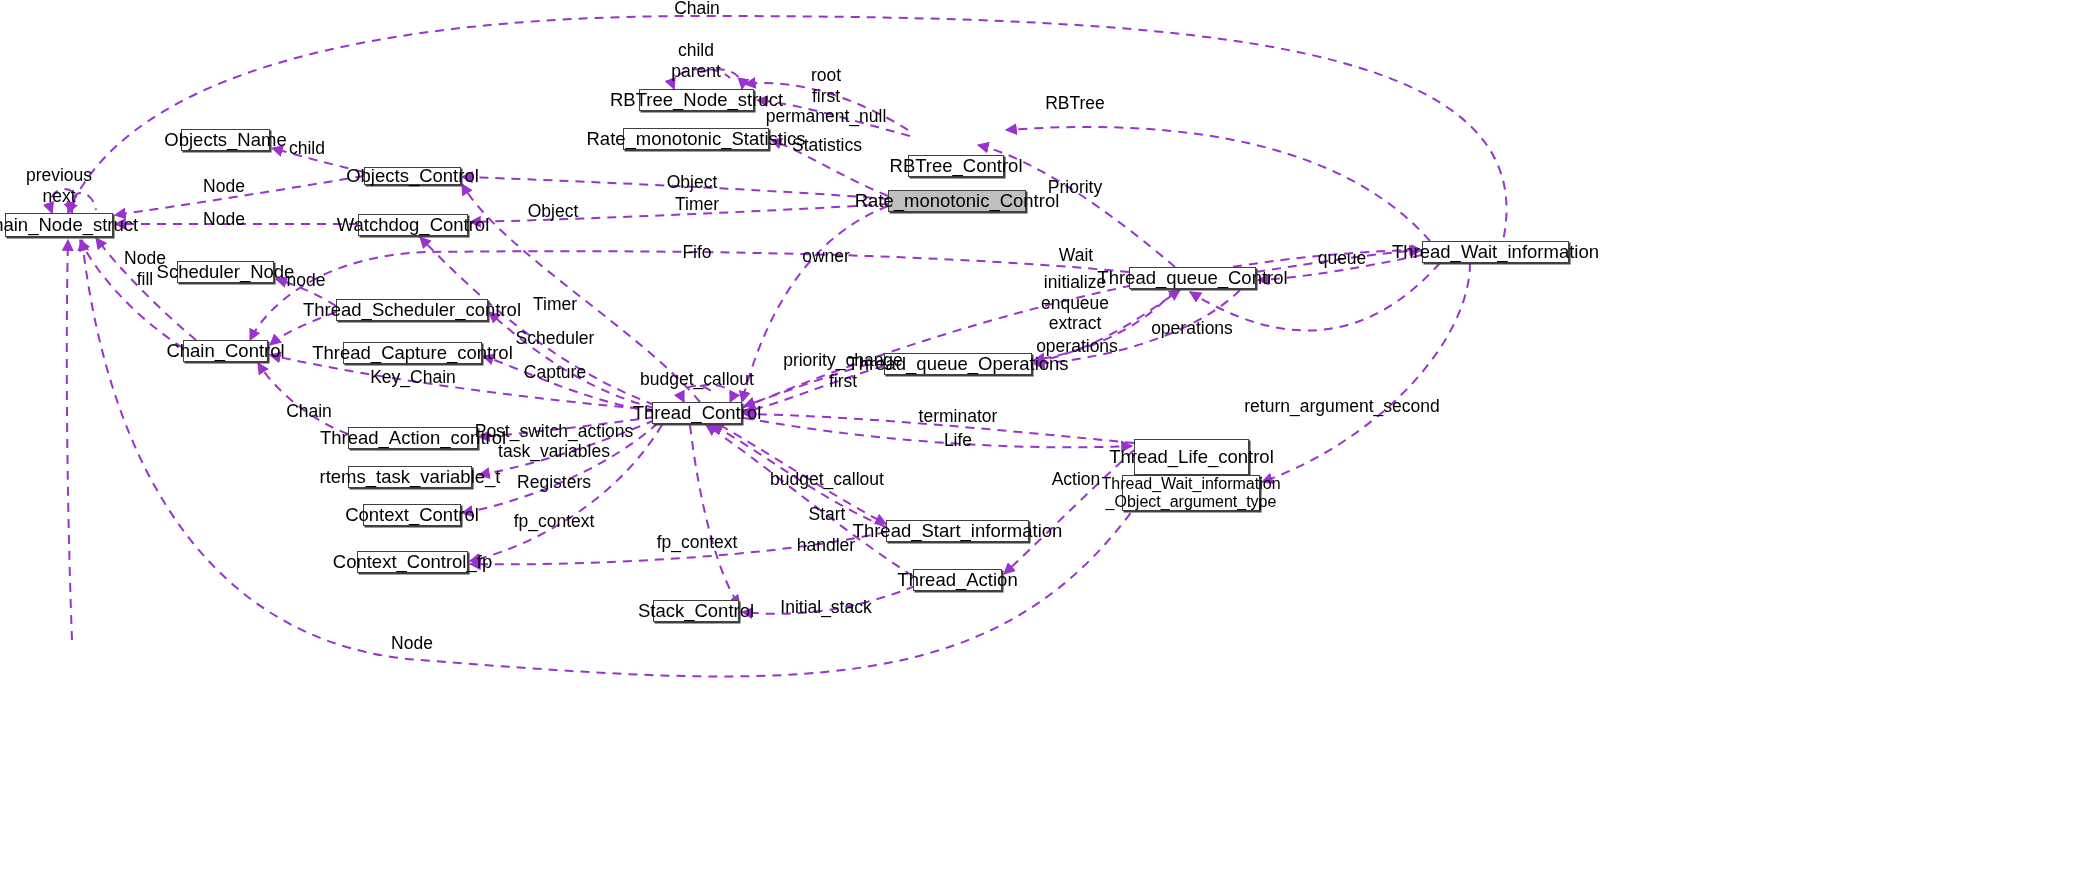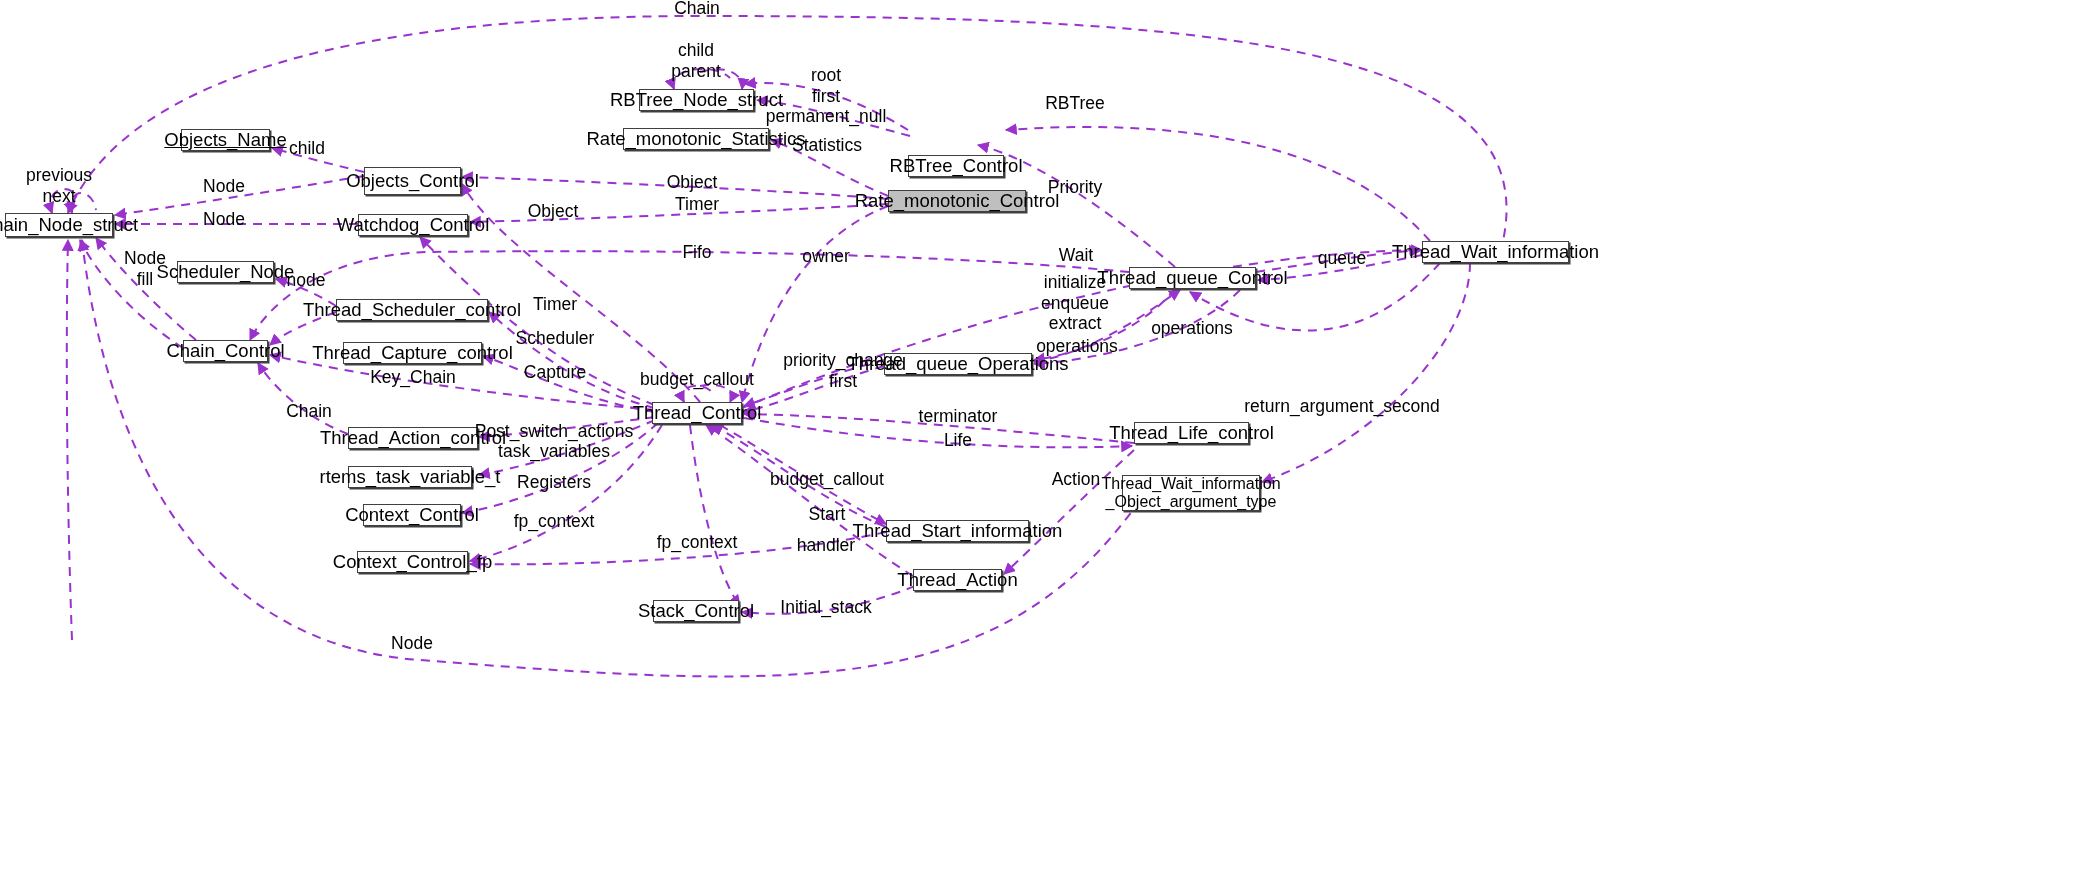--- a/index.html
+++ b/index.html
@@ -164,23 +164,23 @@
 
       <path d="M 930 580 C 860 610 800 618 742 612" marker-end="url(#arr)"></path>
 
       <path d="M 72 640 C 66 480 66 320 68 240" marker-end="url(#arr)"></path>
 
     </g>
   </svg>
 
   <div class="node" style="left:5px;  top:213px;  width:108px; height:24px;">Chain_Node_struct</div>
 
-  <div class="node" style="left:181px; top:129px; width:89px;  height:22px;text-decoration:underline;">Objects_Name</div>
-
-  <div class="node" style="left:364px; top:167px; width:97px;  height:28px;">Objects_Control</div>
+  <div class="node" style="left:181px; top:129px; width:89px;  height:22px;">Objects_Name</div>
+
+  <div class="node" style="left:364px; top:167px; width:97px;  height:18px;">Objects_Control</div>
 
   <div class="node" style="left:358px; top:214px; width:110px; height:22px;">Watchdog_Control</div>
 
   <div class="node" style="left:177px; top:261px; width:97px;  height:22px;">Scheduler_Node</div>
 
   <div class="node" style="left:183px; top:340px; width:85px;  height:22px;">Chain_Control</div>
 
   <div class="node" style="left:336px; top:299px; width:152px; height:22px;">Thread_Scheduler_control</div>
 
   <div class="node" style="left:343px; top:342px; width:139px; height:22px;">Thread_Capture_control</div>
@@ -206,21 +206,21 @@
   <div class="node highlight" style="left:888px; top:190px; width:138px; height:22px;">Rate_monotonic_Control</div>
 
   <div class="node" style="left:884px; top:353px; width:148px; height:22px;">Thread_queue_Operations</div>
 
   <div class="node" style="left:886px; top:520px; width:143px; height:22px;">Thread_Start_information</div>
 
   <div class="node" style="left:913px; top:569px; width:89px;  height:22px;">Thread_Action</div>
 
   <div class="node" style="left:1129px; top:267px; width:127px; height:22px;">Thread_queue_Control</div>
 
-  <div class="node" style="left:1134px; top:422px; width:115px; height:22px;">Thread_Life_control</div>
+  <div class="node" style="left:1134px; top:439px; width:115px; height:36px;">Thread_Life_control</div>
 
   <div class="node" style="left:1122px; top:475px; width:138px; height:36px; font-size:16px;">Thread_Wait_information
 _Object_argument_type</div>
 
   <div class="node" style="left:1422px; top:241px; width:147px; height:22px;">Thread_Wait_information</div>
 
   <div class="edge-label" style="left:697px;  top:8px;">Chain</div>
   <div class="edge-label" style="left:696px;  top:61px;">child
 parent</div>
   <div class="edge-label" style="left:826px; top:96px;">root

